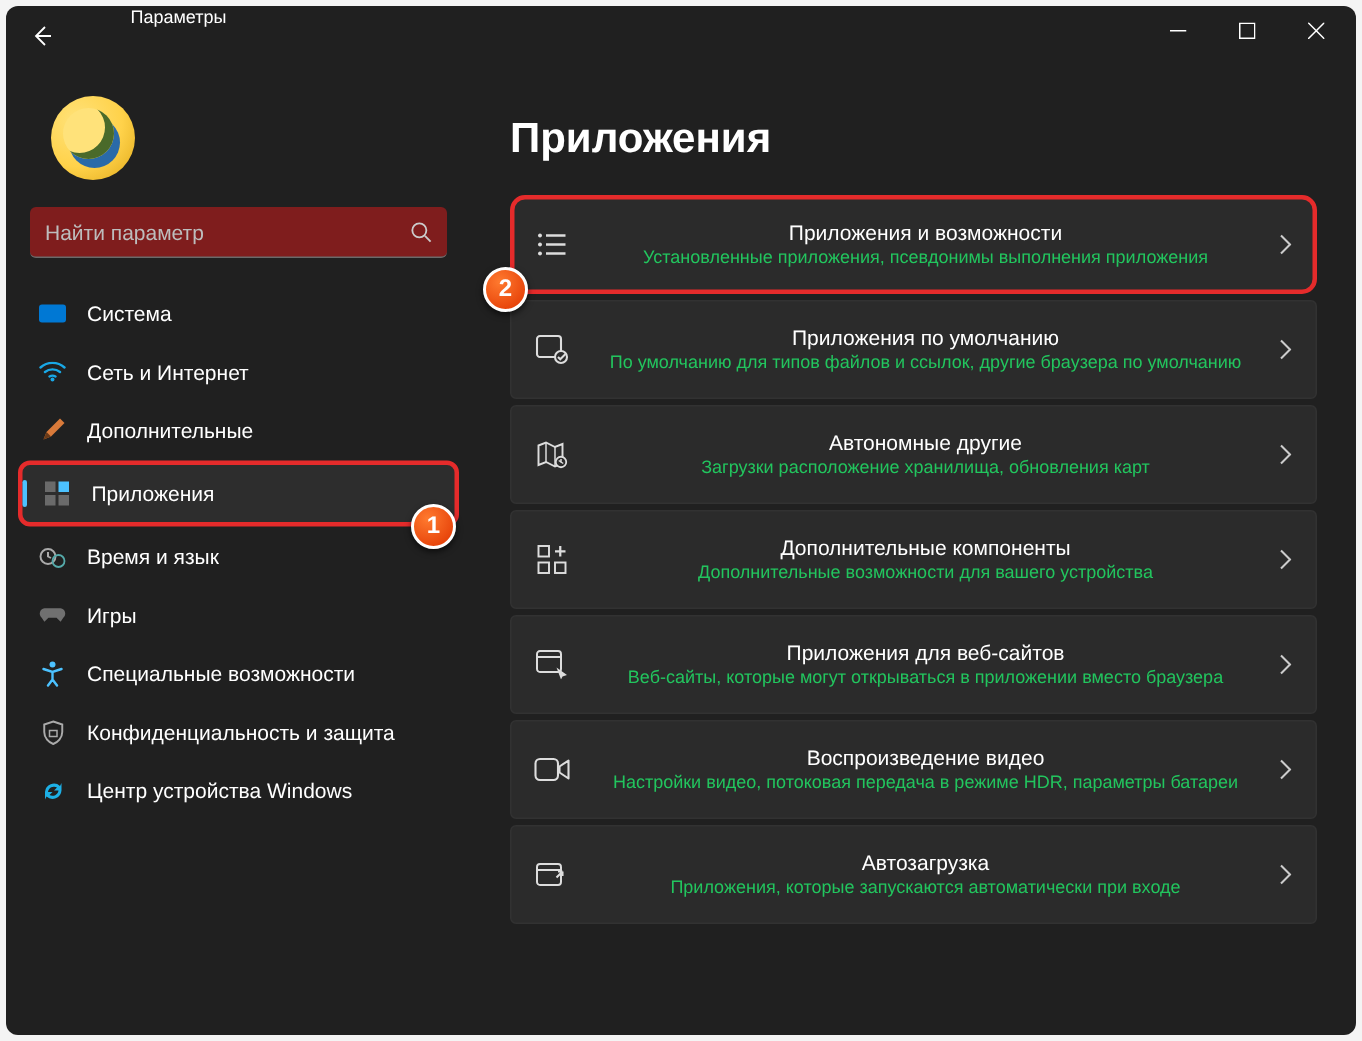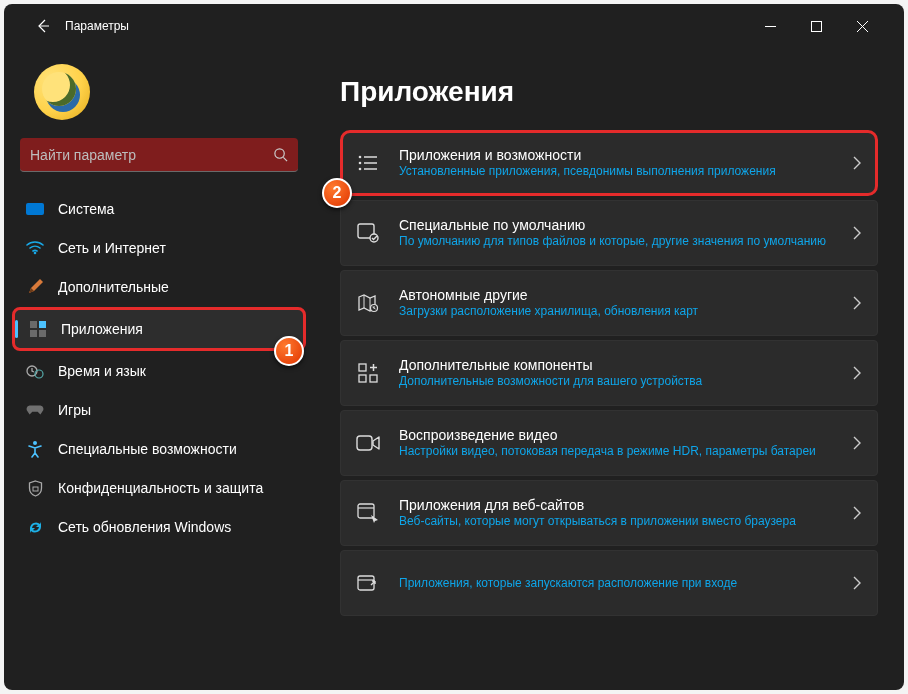--- a/index.html
+++ b/index.html
@@ -14,22 +14,22 @@
     height: 686px;
     background: #202020;
     border-radius: 8px;
     color: #fff;
     position: relative;
     overflow: hidden;
   }
   .titlebar {
     height: 44px;
     display: flex;
-    align-items: center;
-    padding: 0 19px;
+    padding: 0 4px;
+    gap: 37px;
   }
   .back-btn {
     width: 40px; height: 40px;
     display: flex; align-items: center; justify-content: center;
     color: #fff;
     font-size: 15px;
     cursor: pointer;
   }
   .app-title {
     font-size: 12px;
@@ -184,35 +184,36 @@
   .card {
     background: #2b2b2b;
     border: 1px solid #323232;
     border-radius: 4px;
     display: flex;
     align-items: center;
     padding: 14px 16px 14px 14px;
     gap: 18px;
     cursor: pointer;
     min-height: 66px;
+    text-align: center;
   }
   .card.highlighted {
     border: 3px solid #e52b2b;
     border-radius: 10px;
     padding: 12px 14px 12px 12px;
   }
   .card-icon {
     width: 26px;
     color: #ddd;
     display: flex; align-items: center; justify-content: center;
     flex-shrink: 0;
   }
   .card-body { flex: 1; }
   .card-title { font-size: 14px; color: #fff; }
-  .card-sub { font-size: 12px; color: #0ea5e9; line-height: 1.35; }
+  .card-sub { font-size: 12px; color: #22c55e; line-height: 1.35; }
   .chev { color: #ccc; font-size: 13px; flex-shrink: 0; }
   svg { display: block; }
 </style>
 </head>
 <body>
 
 <div class="window">
 
   <div class="titlebar">
     <div class="back-btn">
@@ -327,21 +328,21 @@
               </svg>
           </span>
           <span>Конфиденциальность и защита</span>
         </div>
         <div class="nav-item">
           <span class="nav-icon ic-upd">
             <svg width="17" height="17" viewBox="0 0 17 17">
                 <path d="M3 9a6 6 0 0110-4l1-2v5h-5l2-2a4 4 0 00-6 3M14 8a6 6 0 01-10 4l-1 2V9h5l-2 2a4 4 0 006-3" fill="#1db0e6"></path>
               </svg>
           </span>
-          <span>Сеть обновления Windows</span>
+          <span>Центр устройства Windows</span>
         </div>
       </div>
     </div>
 
     <div class="main">
       <div class="page-title">Приложения</div>
 
       <div class="cards">
 
         <div class="card highlighted">
@@ -367,22 +368,22 @@
 
         <div class="card">
           <span class="card-icon">
             <svg width="22" height="20" viewBox="0 0 22 20">
                 <rect x="1" y="1" width="16" height="14" rx="2" stroke="#ddd" fill="none" stroke-width="1.4"></rect>
                 <circle cx="17" cy="15" r="4" stroke="#ddd" fill="#2b2b2b" stroke-width="1.4"></circle>
                 <path d="M15 15l1.5 1.5L20 13" stroke="#ddd" stroke-width="1.4" fill="none"></path>
               </svg>
           </span>
           <div class="card-body">
-            <div class="card-title">Специальные по умолчанию</div>
-            <div class="card-sub">По умолчанию для типов файлов и которые, другие значения по умолчанию</div>
+            <div class="card-title">Приложения по умолчанию</div>
+            <div class="card-sub">По умолчанию для типов файлов и ссылок, другие браузера по умолчанию</div>
           </div>
           <span class="chev">
               <svg width="8" height="14" viewBox="0 0 8 14">
                 <path d="M1 1l6 6-6 6" stroke="#ccc" stroke-width="1.4" fill="none"></path>
               </svg>
             </span>
         </div>
 
         <div class="card">
           <span class="card-icon">
@@ -419,65 +420,66 @@
           </div>
           <span class="chev">
               <svg width="8" height="14" viewBox="0 0 8 14">
                 <path d="M1 1l6 6-6 6" stroke="#ccc" stroke-width="1.4" fill="none"></path>
               </svg>
             </span>
         </div>
 
         <div class="card">
           <span class="card-icon">
-            <svg width="24" height="16" viewBox="0 0 24 16">
-                <rect x="1" y="1" width="15" height="14" rx="3" stroke="#ddd" fill="none" stroke-width="1.4"></rect>
-                <path d="M17 6l6-4v12l-6-4z" stroke="#ddd" fill="none" stroke-width="1.4" stroke-linejoin="round"></path>
-              </svg>
-          </span>
-          <div class="card-body">
-            <div class="card-title">Воспроизведение видео</div>
-            <div class="card-sub">Настройки видео, потоковая передача в режиме HDR, параметры батареи</div>
-          </div>
-          <span class="chev">
-              <svg width="8" height="14" viewBox="0 0 8 14">
-                <path d="M1 1l6 6-6 6" stroke="#ccc" stroke-width="1.4" fill="none"></path>
-              </svg>
-            </span>
-        </div>
-
-        <div class="card">
-          <span class="card-icon">
             <svg width="22" height="20" viewBox="0 0 22 20">
                 <rect x="1" y="1" width="16" height="14" rx="2" stroke="#ddd" fill="none" stroke-width="1.3"></rect>
                 <path d="M1 5h16" stroke="#ddd" stroke-width="1.2"></path>
                 <path d="M14 12l7 5-3 1-1 2-3-8z" fill="#ddd"></path>
               </svg>
           </span>
           <div class="card-body">
             <div class="card-title">Приложения для веб-сайтов</div>
             <div class="card-sub">Веб-сайты, которые могут открываться в приложении вместо браузера</div>
           </div>
           <span class="chev">
               <svg width="8" height="14" viewBox="0 0 8 14">
                 <path d="M1 1l6 6-6 6" stroke="#ccc" stroke-width="1.4" fill="none"></path>
               </svg>
             </span>
         </div>
 
         <div class="card">
           <span class="card-icon">
+            <svg width="24" height="16" viewBox="0 0 24 16">
+                <rect x="1" y="1" width="15" height="14" rx="3" stroke="#ddd" fill="none" stroke-width="1.4"></rect>
+                <path d="M17 6l6-4v12l-6-4z" stroke="#ddd" fill="none" stroke-width="1.4" stroke-linejoin="round"></path>
+              </svg>
+          </span>
+          <div class="card-body">
+            <div class="card-title">Воспроизведение видео</div>
+            <div class="card-sub">Настройки видео, потоковая передача в режиме HDR, параметры батареи</div>
+          </div>
+          <span class="chev">
+              <svg width="8" height="14" viewBox="0 0 8 14">
+                <path d="M1 1l6 6-6 6" stroke="#ccc" stroke-width="1.4" fill="none"></path>
+              </svg>
+            </span>
+        </div>
+
+        <div class="card">
+          <span class="card-icon">
             <svg width="22" height="20" viewBox="0 0 22 20">
                 <rect x="1" y="3" width="16" height="14" rx="2" stroke="#ddd" fill="none" stroke-width="1.3"></rect>
                 <path d="M1 7h16" stroke="#ddd" stroke-width="1.2"></path>
                 <path d="M14 12l4-4m0 0h-3m3 0v3" stroke="#ddd" stroke-width="1.4" fill="none"></path>
               </svg>
           </span>
           <div class="card-body">
-            <div class="card-sub">Приложения, которые запускаются расположение при входе</div>
+            <div class="card-title">Автозагрузка</div>
+            <div class="card-sub">Приложения, которые запускаются автоматически при входе</div>
           </div>
           <span class="chev">
               <svg width="8" height="14" viewBox="0 0 8 14">
                 <path d="M1 1l6 6-6 6" stroke="#ccc" stroke-width="1.4" fill="none"></path>
               </svg>
             </span>
         </div>
 
       </div>
     </div>

